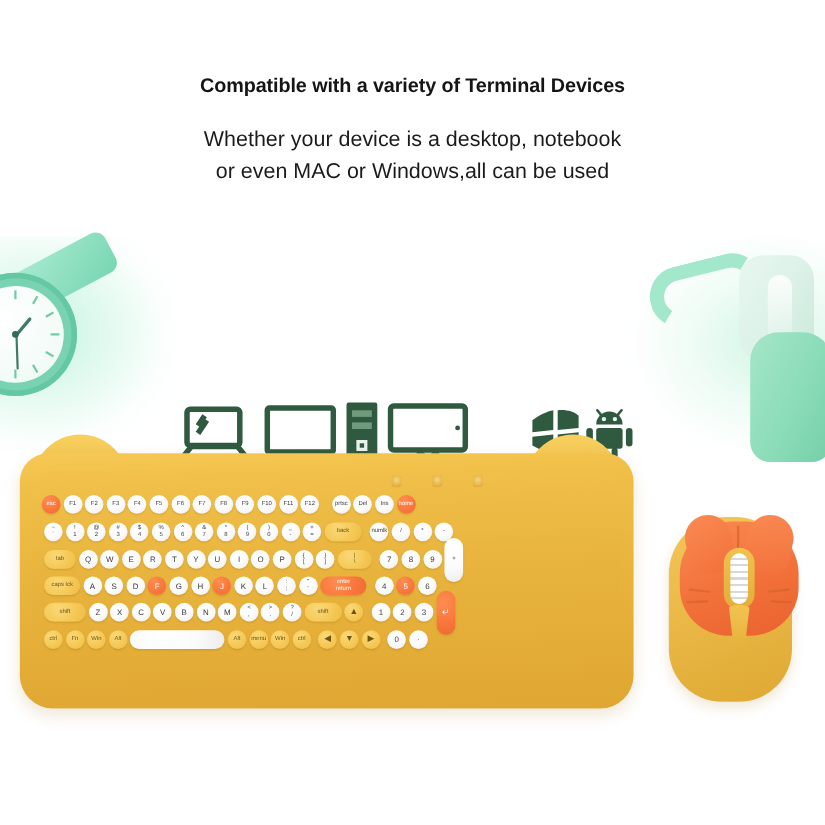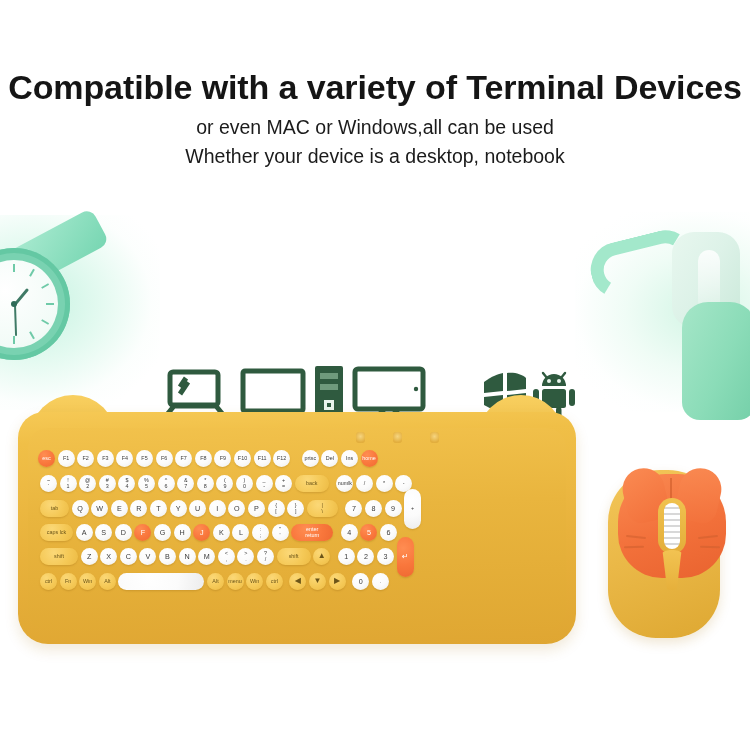--- a/index.html
+++ b/index.html
@@ -104,21 +104,21 @@
   #bottle-shine {
     position: absolute; left: 112px; top: 22px;
     width: 22px; height: 62px; border-radius: 14px;
     background: linear-gradient(180deg,rgba(255,255,255,.85),rgba(255,255,255,.15));
   }
 
   
   #headline {
     position: absolute; left: 0; top: 68px; width: 750px;
     text-align: center;
-    font-size: 34px; font-weight: bold; color: #151515;
+    font-size: 18px; font-weight: bold; color: #151515;
     letter-spacing: -0.1px;
   }
   #subcopy {
     position: absolute; left: 0; top: 113px; width: 750px;
     text-align: center;
     font-size: 19.5px; color: #1b1b1b; line-height: 29px;
   }
   #subcopy .line { display: block; }
 
   
@@ -287,22 +287,22 @@
   <div id="bottle-glow" class="deco"></div>
   <div id="bottle-prop" class="deco">
     <div id="bottle-handle"></div>
     <div id="bottle-neck"></div>
     <div id="bottle-shine"></div>
     <div id="bottle-body"></div>
   </div>
 
   <div id="headline">Compatible with a variety of Terminal Devices</div>
   <div id="subcopy">
+    <span class="line">Whether your device is a desktop, notebook</span>
     <span class="line">or even MAC or Windows,all can be used</span>
-    <span class="line">Whether your device is a desktop, notebook</span>
   </div>
 
   <div id="icon-strip">
 
     <div class="icon-wrap" id="ico-laptop">
       <svg width="66" height="54" viewBox="0 0 66 54">
         <rect class="ico-green" x="8" y="4" width="48" height="33" rx="3"></rect>
         <path class="ico-green" d="M3 49 L12 38 L54 38 L63 49 Z" stroke-linejoin="round"></path>
         <line class="ico-green" x1="18" y1="26" x2="26" y2="14" stroke-width="3"></line>
         <line class="ico-green" x1="18" y1="19" x2="24" y2="10" stroke-width="3"></line>

